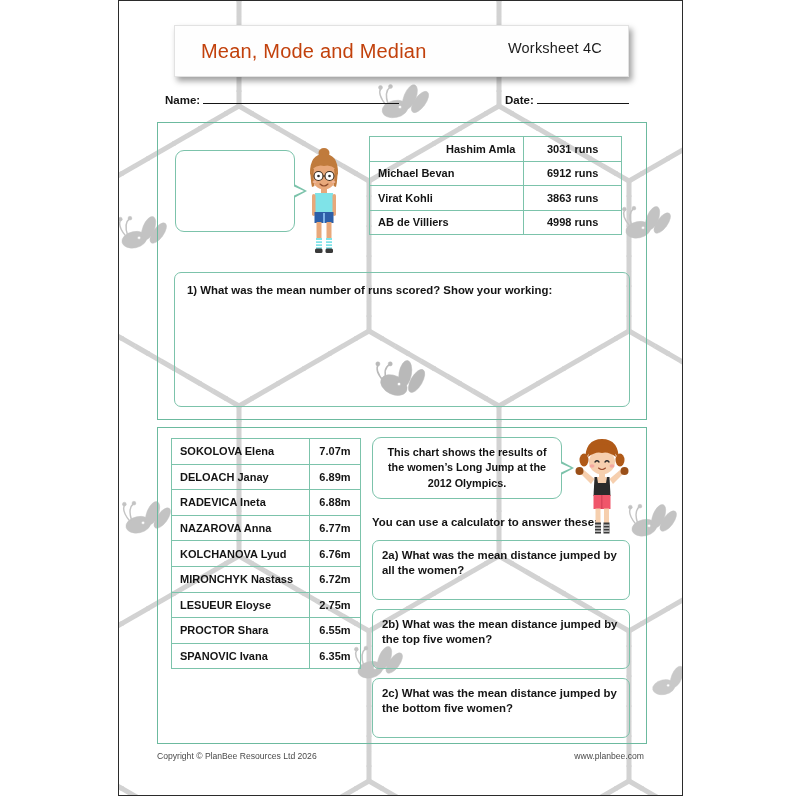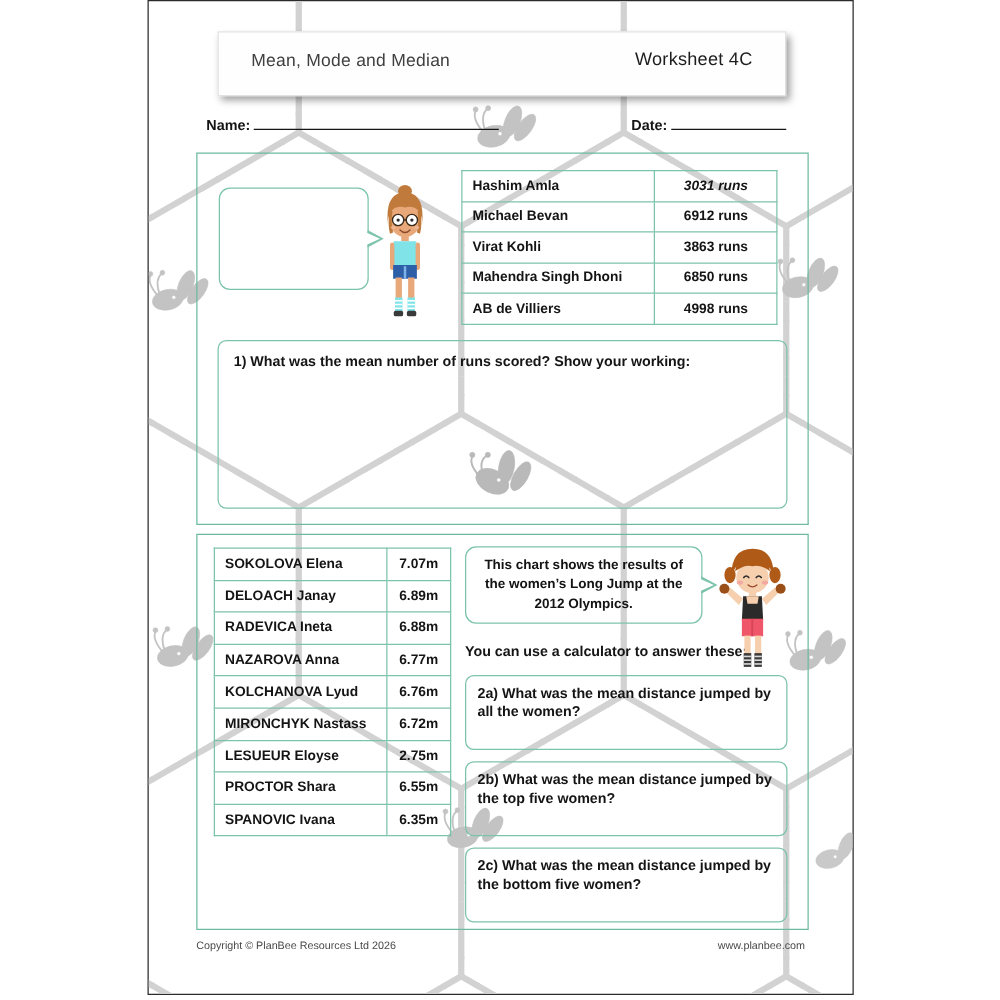--- a/index.html
+++ b/index.html
@@ -30,21 +30,21 @@
   #titleplate {
     position: absolute; left: 55px; top: 24px;
     width: 455px; height: 52px;
     background: #fefefe;
     border: 1px solid #e2e2e2;
     box-shadow: 3px 4px 6px rgba(0,0,0,0.38);
     z-index: 3;
   }
   #titleplate .t-left {
     position: absolute; left: 26px; top: 14px;
-    font-size: 14px; color: #404040; letter-spacing: .2px; text-align: right;
+    font-size: 20px; color: #c2410c; letter-spacing: .2px; text-align: right;
   }
   #titleplate .t-right {
     position: absolute; right: 26px; top: 14px;
     font-size: 14.5px; color: #1d1d1d; letter-spacing: .2px;
   }
   
   .nd { position: absolute; z-index: 3; font-size: 11.5px; font-weight: bold; color: #151515; }
   .nd .rule { display: inline-block; border-bottom: 1.3px solid #151515; vertical-align: baseline; height: 12px; }
 
   
@@ -345,34 +345,30 @@
       <rect x="50" y="206" width="12" height="2.5"></rect>
     </g>
 
     <rect x="28" y="211" width="15" height="9" rx="3" fill="#3a3a3a"></rect>
     <rect x="49" y="211" width="15" height="9" rx="3" fill="#3a3a3a"></rect>
   </svg>
 
   <table class="dt" style="left:250px; top:135px; width:253px;">
     <tbody>
       <tr>
-        <td class="name" style="width:155px; height:24.5px;">Hashim Amla</td>
-        <td class="val" style="width:98px;font-style:italic;">3031 runs</td>
+        <td class="name" style="width:155px; height:24.5px;text-align:right;">Hashim Amla</td>
+        <td class="val" style="width:98px;">3031 runs</td>
       </tr>
       <tr>
         <td class="name" style="height:24.5px;">Michael Bevan</td>
         <td class="val">6912 runs</td>
       </tr>
       <tr>
         <td class="name" style="height:24.5px;">Virat Kohli</td>
         <td class="val">3863 runs</td>
-      </tr>
-      <tr>
-        <td class="name" style="height:24.5px;">Mahendra Singh Dhoni</td>
-        <td class="val">6850 runs</td>
       </tr>
       <tr>
         <td class="name" style="height:24.5px;">AB de Villiers</td>
         <td class="val">4998 runs</td>
       </tr>
     </tbody>
   </table>
 
   <div class="gbox" style="left:55px; top:271px; width:456px; height:135px;"></div>
   <div class="qtext" style="left:68px; top:282px; width:430px;">1) What was the mean number of runs scored? Show your working:</div>

